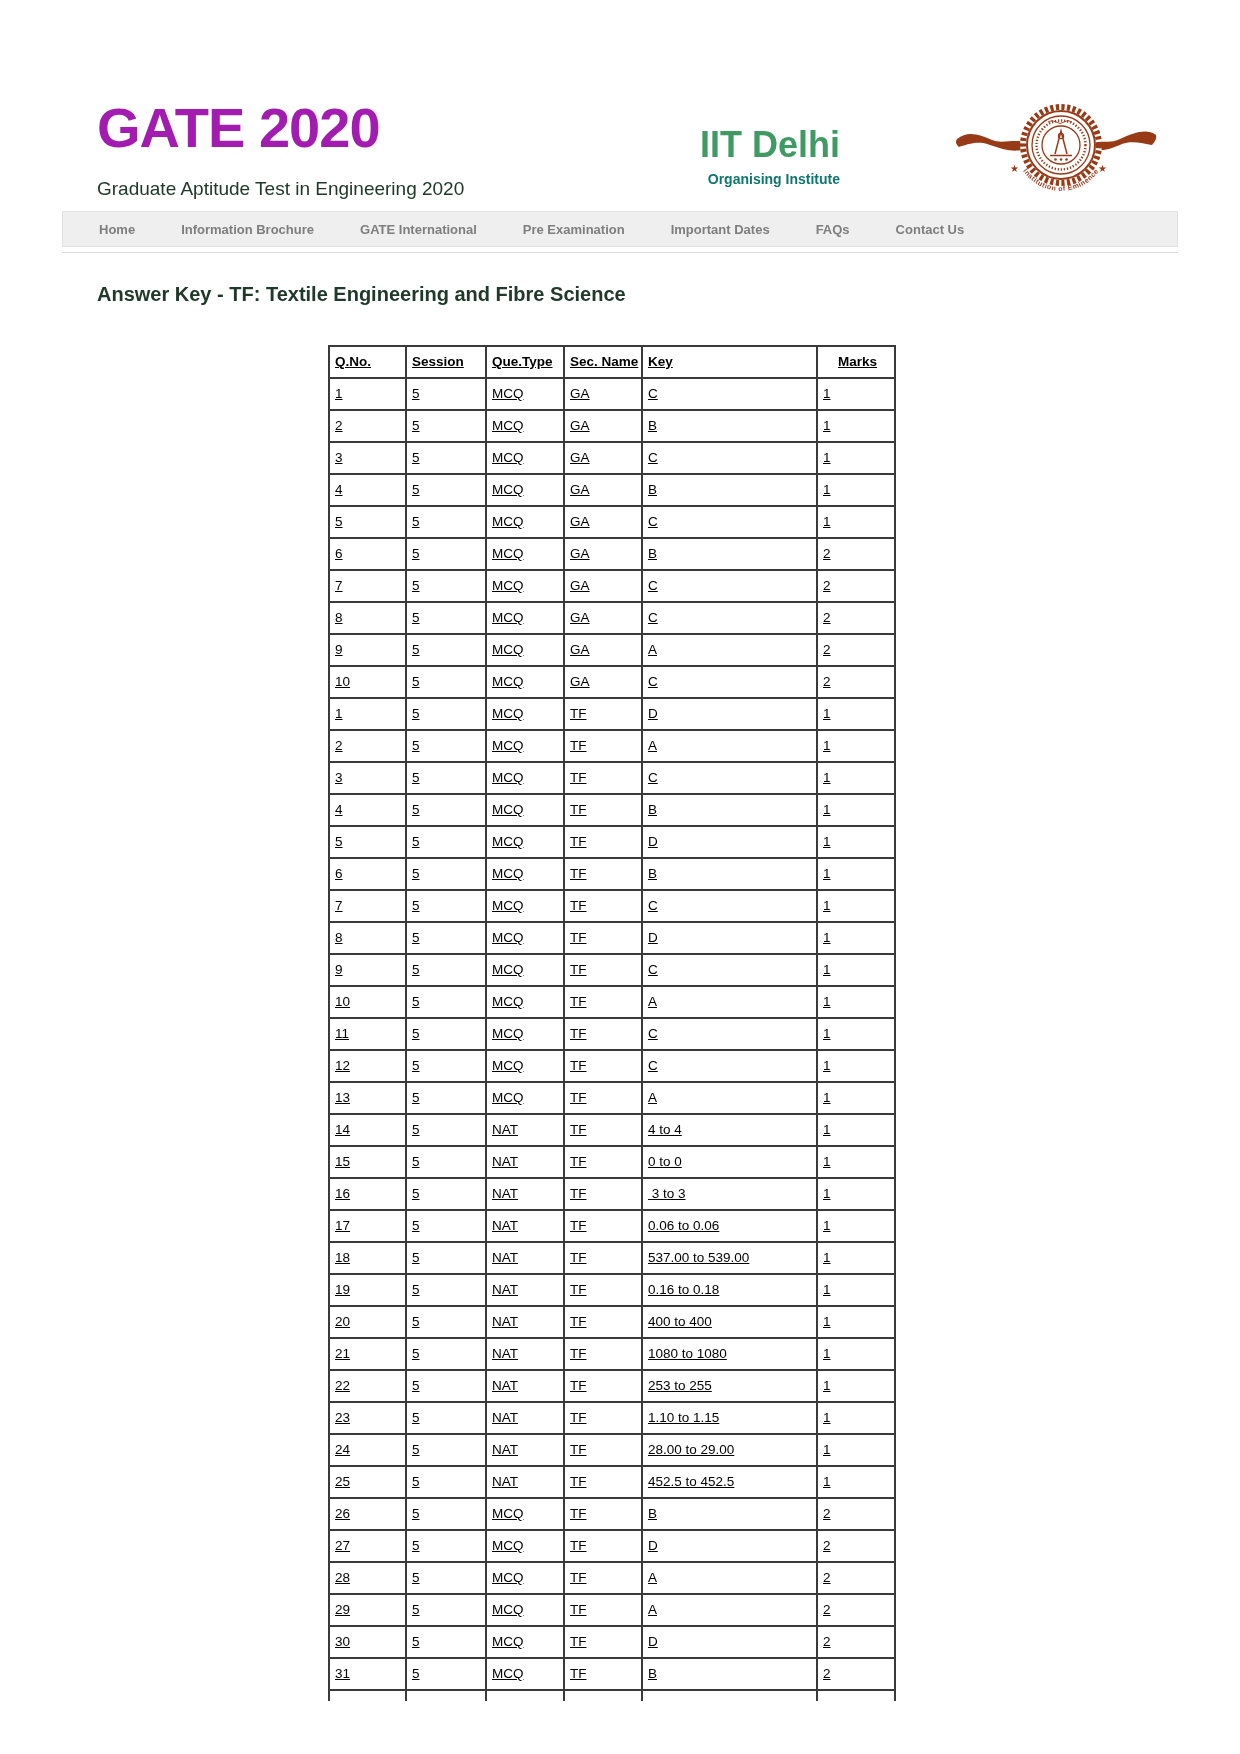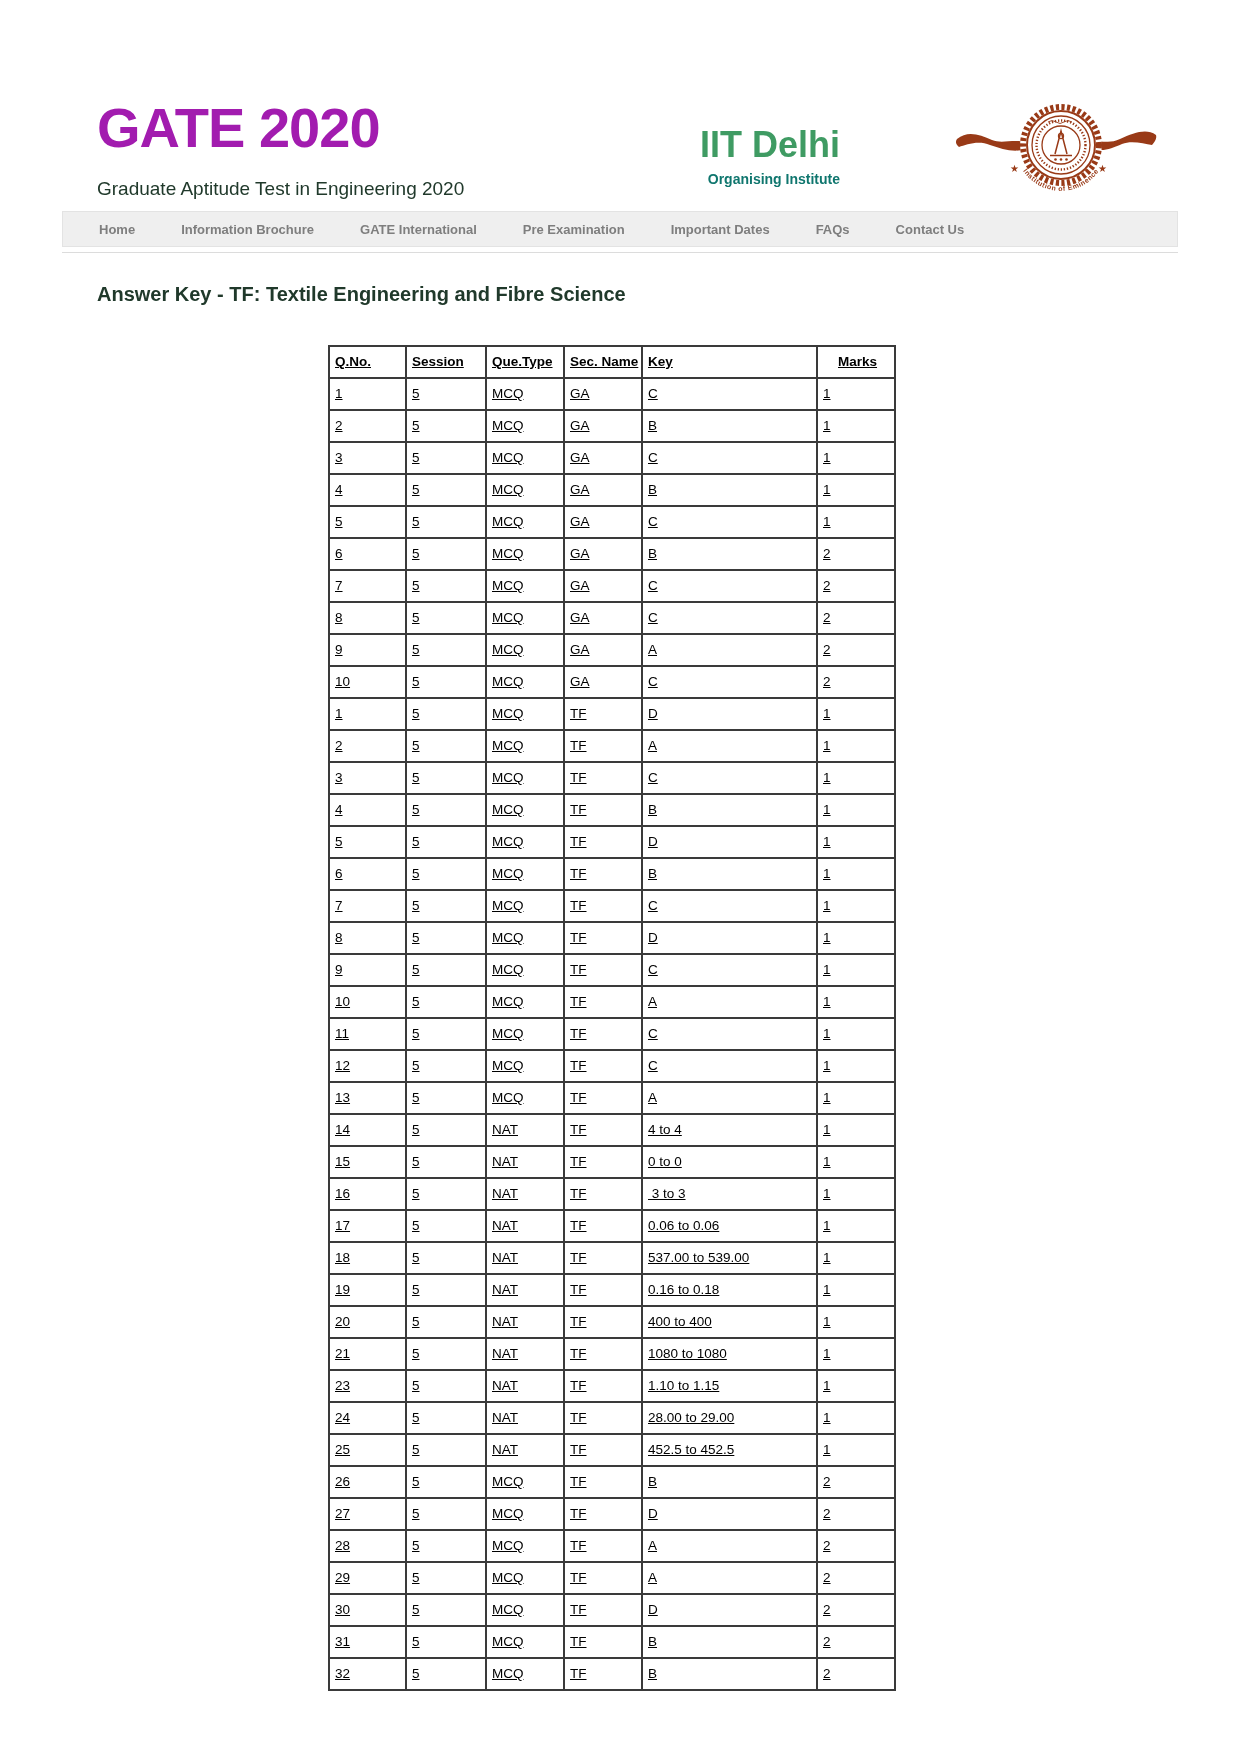--- a/index.html
+++ b/index.html
@@ -352,20 +352,28 @@
           </tr>
           <tr>
             <td>21</td>
             <td>5</td>
             <td>NAT</td>
             <td>TF</td>
             <td>1080 to 1080</td>
             <td>1</td>
           </tr>
           <tr>
+            <td>22</td>
+            <td>5</td>
+            <td>NAT</td>
+            <td>TF</td>
+            <td>253 to 255</td>
+            <td>1</td>
+          </tr>
+          <tr>
             <td>23</td>
             <td>5</td>
             <td>NAT</td>
             <td>TF</td>
             <td>1.10 to 1.15</td>
             <td>1</td>
           </tr>
           <tr>
             <td>24</td>
             <td>5</td>

